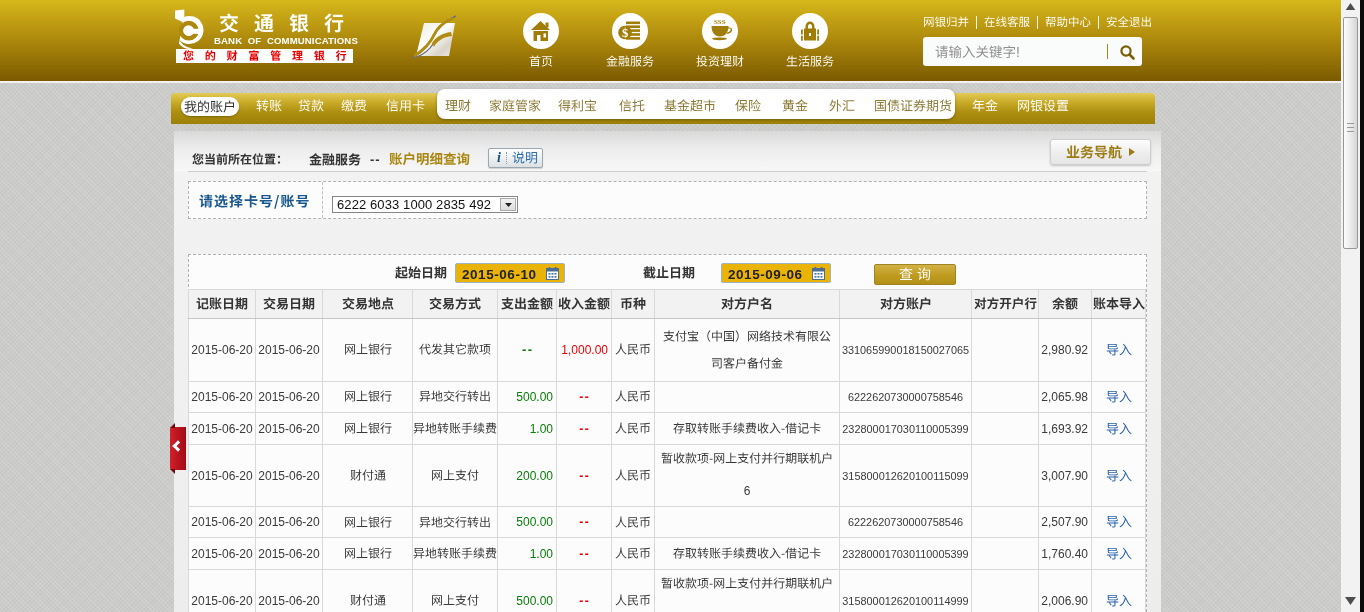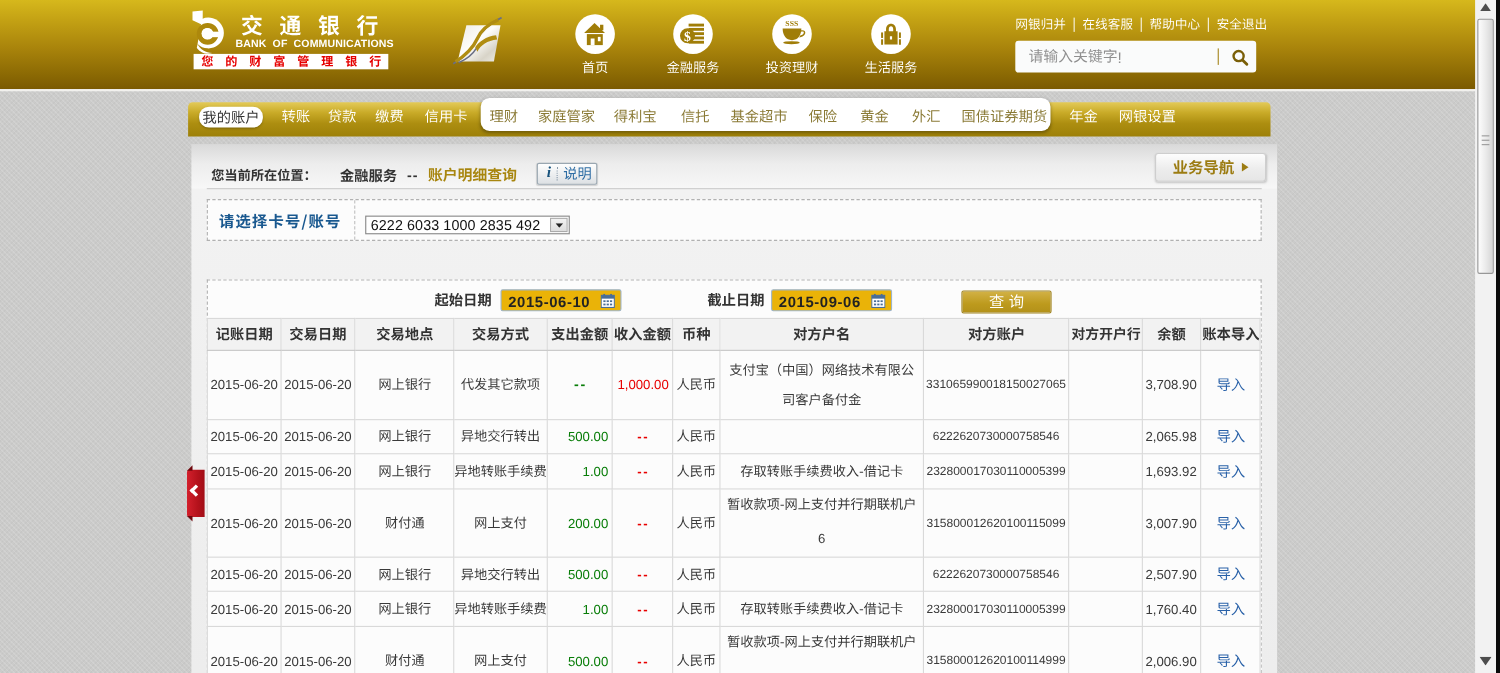--- a/index.html
+++ b/index.html
@@ -677,21 +677,21 @@
       <div class="abs" style="left:454px;top:11px">
         <svg class="k" width="52" height="14" viewBox="0 0 52 14">
           <g fill="#333" transform="translate(0,11.4) scale(0.013000)">
             <use href="#b622a" x="0"></use>
             <use href="#b6b62" x="1000"></use>
             <use href="#b65e5" x="2000"></use>
             <use href="#b671f" x="3000"></use>
           </g>
         </svg>
       </div>
-      <div class="dinput" style="left:512px">
+      <div class="dinput" style="left:532px">
         <span class="dt">2015-09-06</span>
         <svg style="position:absolute;right:5px;top:3px" width="13" height="13" viewBox="0 0 13 13">
           <rect x="0.5" y="1.5" width="12" height="11" fill="#fff" stroke="#4a6e96" stroke-width="1"></rect>
           <rect x="0.5" y="1.5" width="12" height="3" fill="#4a6e96"></rect>
           <rect x="2.5" y="0" width="1.6" height="2.8" fill="#4a6e96"></rect>
           <rect x="8.7" y="0" width="1.6" height="2.8" fill="#4a6e96"></rect>
           <g fill="#4a6e96">
             <rect x="2.5" y="6" width="2" height="1.6"></rect>
             <rect x="5.5" y="6" width="2" height="1.6"></rect>
             <rect x="8.5" y="6" width="2" height="1.6"></rect>
@@ -963,21 +963,21 @@
               </div>
             </td>
             <td>
               <div class="c">
                 <span class="acct">331065990018150027065</span>
               </div>
             </td>
             <td></td>
             <td>
               <div class="r" style="padding-right:3px">
-                <span class="num12">3,708.90</span>
+                <span class="num12">2,980.92</span>
               </div>
             </td>
             <td>
               <div class="c">
                 <svg class="k" width="26" height="14" viewBox="0 0 26 14">
                   <g fill="#2961a8" transform="translate(0,11.4) scale(0.013000)">
                     <use href="#r5bfc" x="0"></use>
                     <use href="#r5165" x="1000"></use>
                   </g>
                 </svg>

